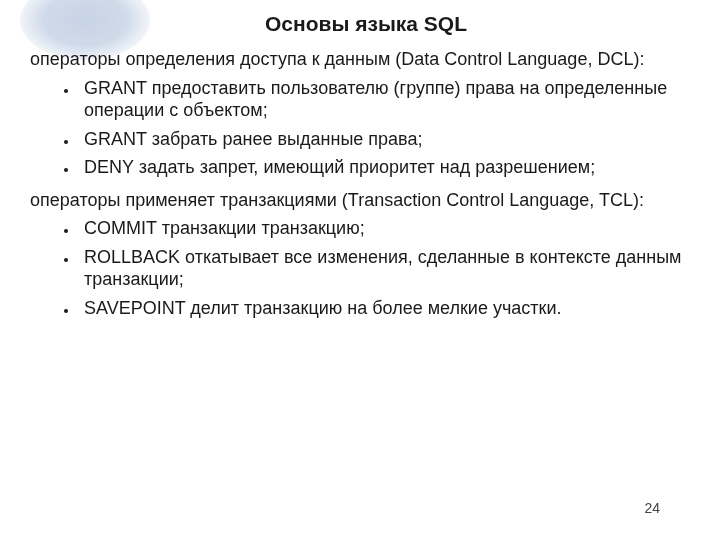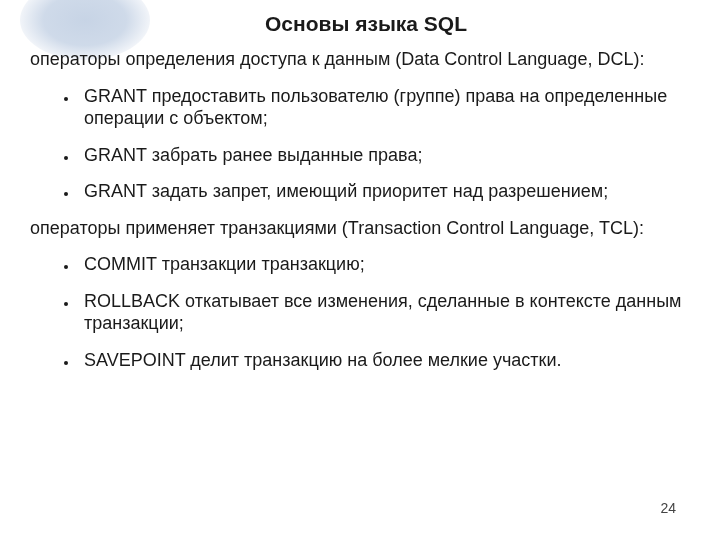--- a/index.html
+++ b/index.html
@@ -47,49 +47,49 @@
     font-weight: normal;
   }
   ul.bullets {
     list-style: disc;
     padding-left: 48px;
     margin: 2px 0 10px 0;
   }
   ul.bullets li {
     font-size: 18px;
     line-height: 1.25;
-    margin: 14px 0;
+    margin: 6px 0;
     padding-left: 6px;
   }
   ul.bullets li::marker {
     font-size: 12px;
   }
   .page-num {
     position: absolute;
-    right: 44px;
+    right: 60px;
     bottom: 24px;
     font-size: 14px;
     color: #444;
   }
 </style>
 </head>
 <body>
 
 <div class="decor-ellipse"></div>
 
 <div class="slide">
   <h1 class="title">Основы языка SQL</h1>
 
   <div class="section">
     <span class="bold">операторы определения доступа к данным</span><span> (Data Control Language, DCL):</span>
   </div>
   <ul class="bullets">
     <li>GRANT предоставить пользователю (группе) права на определенные операции с объектом;</li>
     <li>GRANT забрать ранее выданные права;</li>
-    <li>GRANT задать запрет, имеющий приоритет над разрешением;</li>
+    <li>DENY задать запрет, имеющий приоритет над разрешением;</li>
   </ul>
 
   <div class="section">
     <span class="bold">операторы применяет транзакциями</span><span> (Transaction Control Language, TCL):</span>
   </div>
   <ul class="bullets">
     <li>COMMIT транзакции транзакцию;</li>
     <li>ROLLBACK откатывает все изменения, сделанные в контексте данным транзакции;</li>
     <li>SAVEPOINT делит транзакцию на более мелкие участки.</li>
   </ul>

